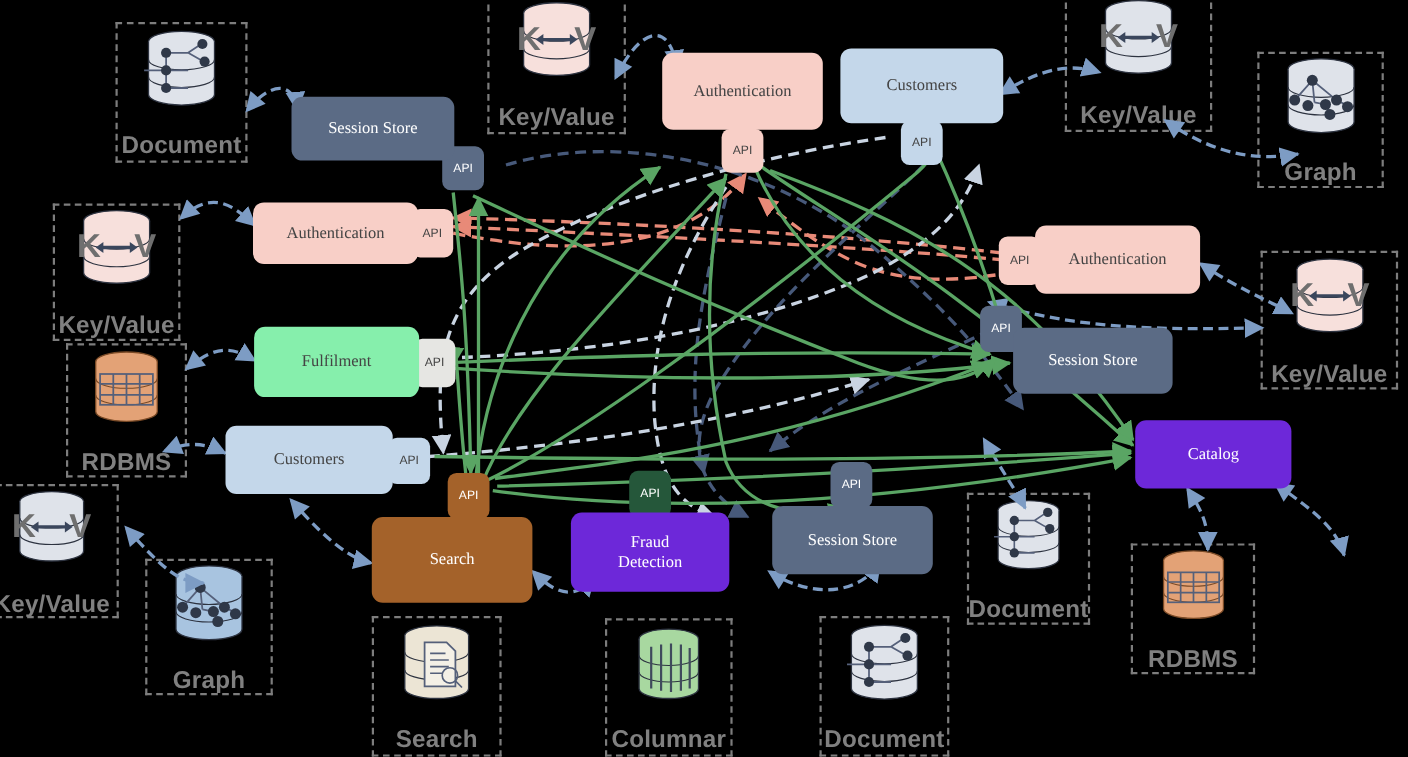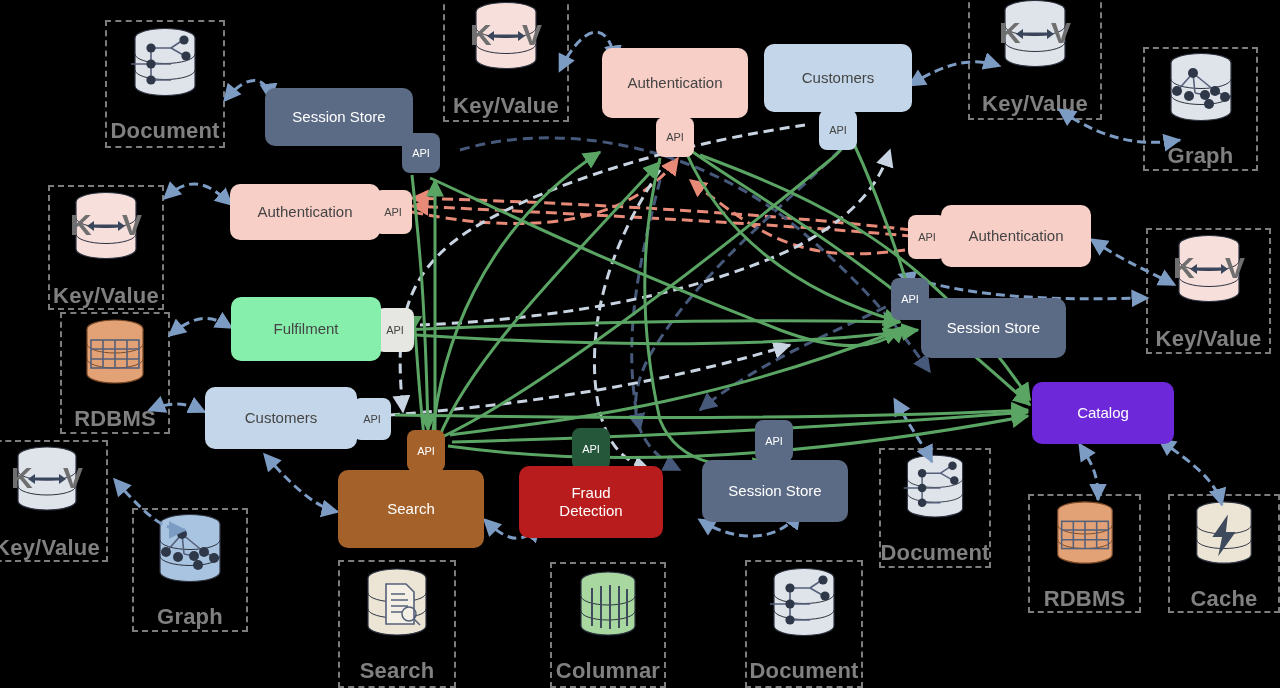--- a/index.html
+++ b/index.html
@@ -28,20 +28,21 @@
   
   .svc {
     position:absolute;
     border-radius:10px;
     display:flex; align-items:center; justify-content:center;
     text-align:right;
     font-size:15px;
     line-height:1.22;
     padding:4px 23px;
     z-index:5;
+    font-family:Liberation Serif, serif;
   }
   .api {
     position:absolute;
     border-radius:8px;
     display:flex; align-items:center; justify-content:center;
     font-size:11px;
     z-index:4;
   }
   svg.wires { position:absolute; inset:0; width:1280px; height:688px; z-index:2; pointer-events:none; }
 </style>
@@ -376,32 +377,20 @@
         <path d="M8,43 A28,9 0 0 0 64,43" fill="none" stroke="#7a4a26" stroke-width="1"></path>
         <g stroke="#55607a" stroke-width="1.6" fill="none">
           <rect x="12" y="24" width="48" height="28"></rect>
           <path d="M12,33 L60,33 M12,43 L60,43 M24,24 L24,52 M36,24 L36,52 M48,24 L48,52"></path>
         </g>
       </svg>
     </div>
     <div class="dblabel">RDBMS</div>
   </div>
 
-  <div class="dbbox" style="left:1168px;top:494px;width:112px;height:119px;">
-    <div class="dbicon">
-      <svg width="70" height="70" viewBox="0 0 72 72">
-        <ellipse cx="36" cy="13" rx="28" ry="9" fill="#ece5d5" stroke="#2d3340" stroke-width="1.2"></ellipse>
-        <path d="M8,13 L8,58 A28,9 0 0 0 64,58 L64,13" fill="#ece5d5" stroke="#2d3340" stroke-width="1.2"></path>
-        <path d="M8,28 A28,9 0 0 0 64,28" fill="none" stroke="#2d3340" stroke-width="1"></path>
-        <path d="M8,43 A28,9 0 0 0 64,43" fill="none" stroke="#2d3340" stroke-width="1"></path>
-        <path d="M40,17 L24,40 L34,40 L30,60 L48,35 L38,35 z" fill="#3f4a5c"></path>
-      </svg>
-    </div>
-    <div class="dblabel">Cache</div>
-  </div>
 
   <div class="api" style="left:402px;top:133px;width:38px;height:40px;background:#5b6b85;color:#fff;">API</div>
   <div class="svc" style="left:265px;top:88px;width:148px;height:58px;background:#5b6b85;color:#fff;">Session Store</div>
 
   <div class="api" style="left:656px;top:117px;width:38px;height:40px;background:#f8cfc7;color:#444;">API</div>
   <div class="svc" style="left:602px;top:48px;width:146px;height:70px;background:#f8cfc7;color:#444;">Authentication</div>
 
   <div class="api" style="left:819px;top:110px;width:38px;height:40px;background:#c4d7ea;color:#444;">API</div>
   <div class="svc" style="left:764px;top:44px;width:148px;height:68px;background:#c4d7ea;color:#444;">Customers</div>
 
@@ -419,21 +408,21 @@
 
   <div class="api" style="left:353px;top:398px;width:38px;height:42px;background:#c4d7ea;color:#444;">API</div>
   <div class="svc" style="left:205px;top:387px;width:152px;height:62px;background:#c4d7ea;color:#444;">Customers</div>
 
   <div class="svc" style="left:1032px;top:382px;width:142px;height:62px;background:#6d28d9;color:#fff;">Catalog</div>
 
   <div class="api" style="left:407px;top:430px;width:38px;height:42px;background:#a4622a;color:#fff;">API</div>
   <div class="svc" style="left:338px;top:470px;width:146px;height:78px;background:#a4622a;color:#fff;">Search</div>
 
   <div class="api" style="left:572px;top:428px;width:38px;height:42px;background:#25573a;color:#fff;">API</div>
-  <div class="svc" style="left:519px;top:466px;width:144px;height:72px;background:#b91c1c;color:#fff;flex-direction:column;">
+  <div class="svc" style="left:519px;top:466px;width:144px;height:72px;background:#6d28d9;color:#fff;flex-direction:column;">
     <span>Fraud</span>
     <span>Detection</span>
   </div>
 
   <div class="api" style="left:755px;top:420px;width:38px;height:42px;background:#5b6b85;color:#fff;">API</div>
   <div class="svc" style="left:702px;top:460px;width:146px;height:62px;background:#5b6b85;color:#fff;">Session Store</div>
 
 </div>
 
 </body></html>

